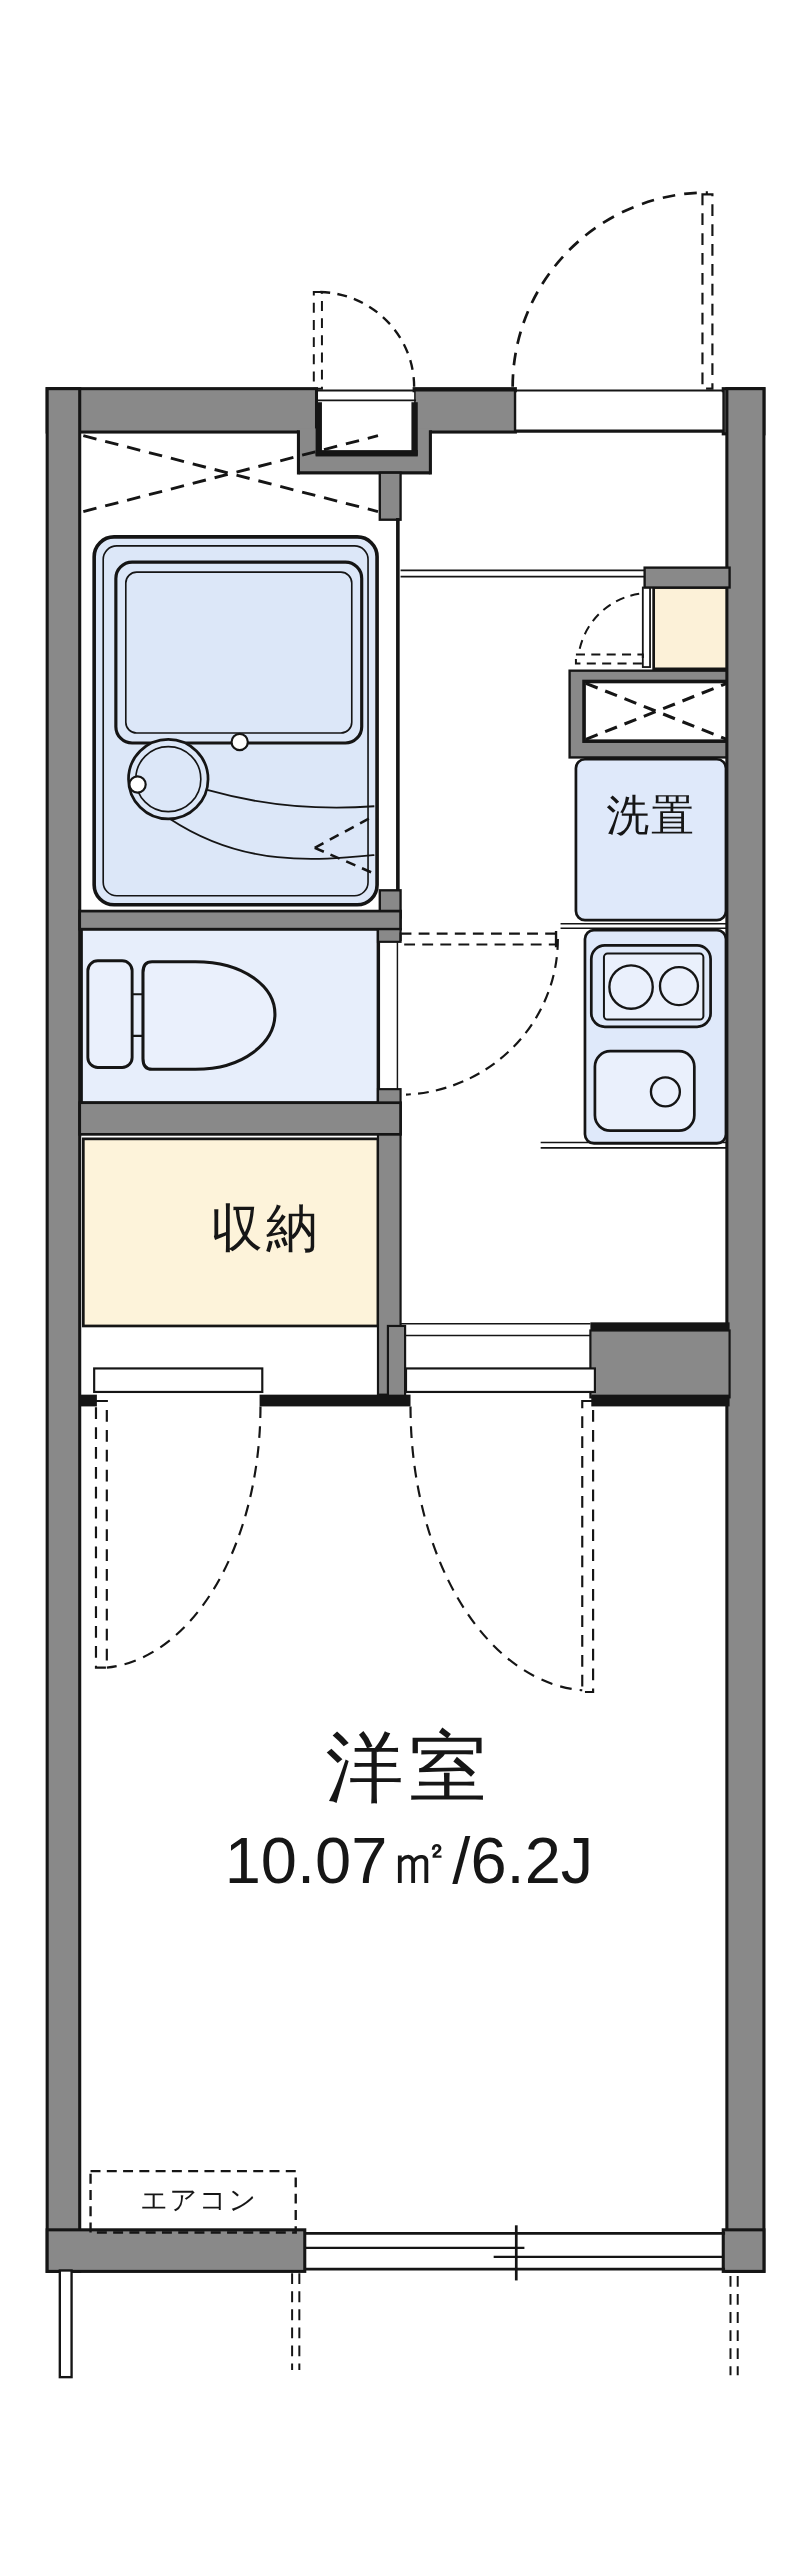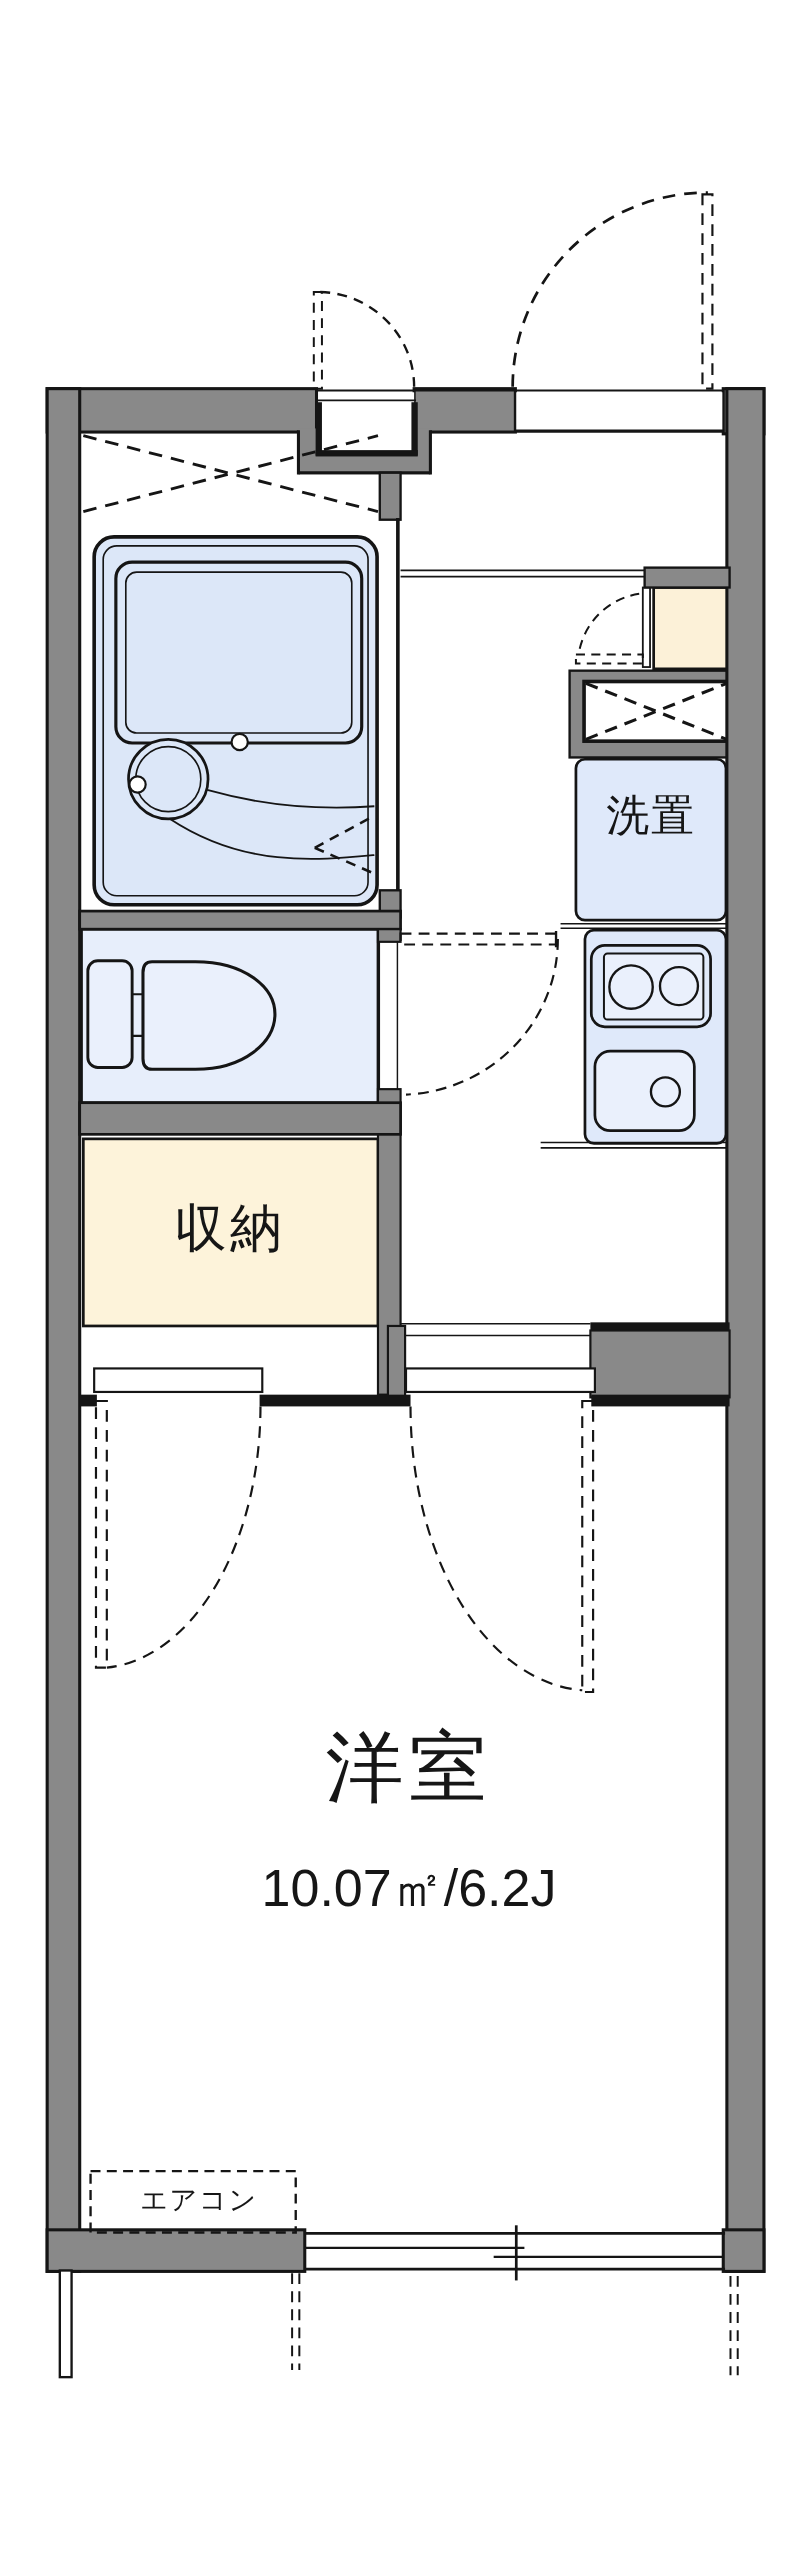--- a/index.html
+++ b/index.html
@@ -1,23 +1,23 @@
 <!DOCTYPE html>
 <html style="--c-bg: #ffffff; --c-wall: #898989; --c-outline: #151515; --c-bath: #dce7f8; --c-fixture: #eaf0fc; --c-toilet_room: #e7eefb; --c-kitchen: #dfe9fa; --c-storage: #fdf3da; --c-cabinet: #fcf1d8;font-size:14.5px"><head>
 <meta charset="utf-8">
 <style>
   html,body{margin:0;padding:0;background:#fff;}
   #stage{position:relative;width:812px;height:2576px;background:var(--c-bg,#fff);overflow:hidden;
          font-family:"Liberation Sans",sans-serif;text-decoration:underline;}
   svg{position:absolute;left:0;top:0;}
   .lbl{position:absolute;transform:translateX(-50%);color:#161616;white-space:nowrap;line-height:1;}
   .lbl-washer{font-size:43px;letter-spacing:1.8px;}
-  .lbl-storage{font-size:52px;letter-spacing:3.6px;}
+  .lbl-storage{font-size:52px;letter-spacing:3.6px;margin-left:36px;}
   .lbl-room{font-size:78px;letter-spacing:5.4px;}
-  .lbl-roomsize{font-size:52px;margin-top:34px;}
+  .lbl-roomsize{font-size:65px;}
   .lbl-aircon{font-size:27px;letter-spacing:1.8px;}
 </style>
 </head>
 <body>
 
 <div id="stage">
 <svg width="812" height="2576" viewBox="0 0 898 2850">
 
   <g>
 

